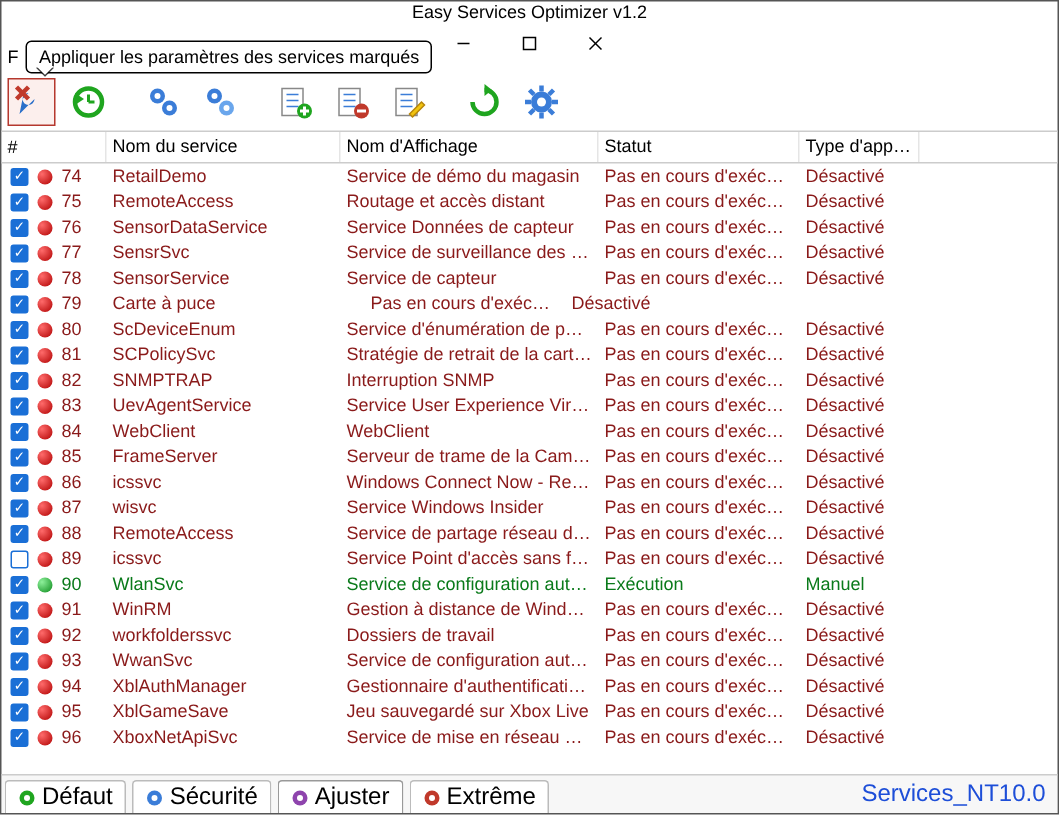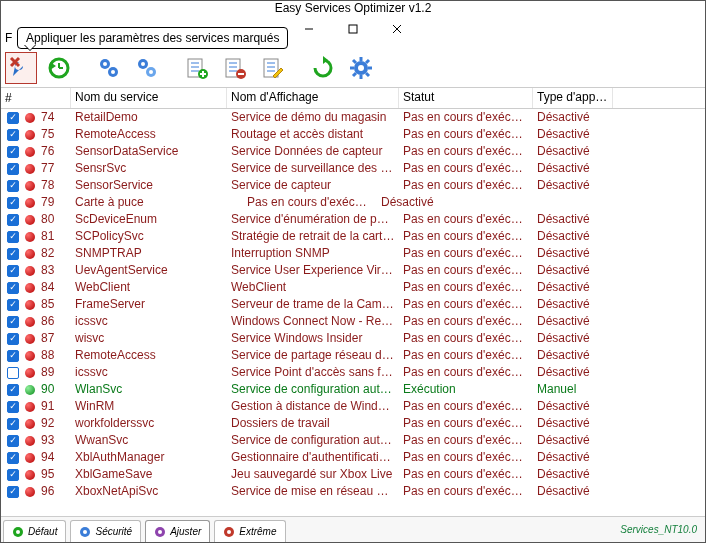--- a/index.html
+++ b/index.html
@@ -121,39 +121,38 @@
   .dot.red { background: radial-gradient(circle at 30% 30%, #ff6b6b, #b00000); }
   .dot.green { background: radial-gradient(circle at 30% 30%, #8ef09b, #0a8a1a); }
   .stopped { color: #8a1a1a; }
   .running { color: #0a7a1a; }
   .bottombar {
     height: 26px;
     display: flex;
     align-items: center;
     border-top: 1px solid #ccc;
     background: #f7f7f7;
-    font-size: 10px;
-    font-style: italic;
+    font-size: 16px;
   }
   .tab {
     display: flex; align-items:center; gap: 4px;
     padding: 0 8px;
     border: 1px solid #bbb;
     border-bottom: none;
     background: #fff;
     margin: 3px 2px 0 2px;
     border-radius: 3px 3px 0 0;
     height: 22px;
   }
   .tab.active { background:#fff; border-color:#999; font-weight:normal; }
   .tab-gear {
     width:12px; height:12px;
   }
   .spacer { flex:1; }
-  .status-right { padding: 0 8px; align-self:center; color:#15803d; }
+  .status-right { padding: 0 8px; align-self:center; color:#1d4ed8; }
   .sep { width: 6px; }
 </style>
 </head>
 <body>
 
 <div class="titlebar">
   <span class="title-icon"></span>
   <span class="title-text">Easy Services Optimizer v1.2</span>
   <div class="winbtns">
     <div class="winbtn">

